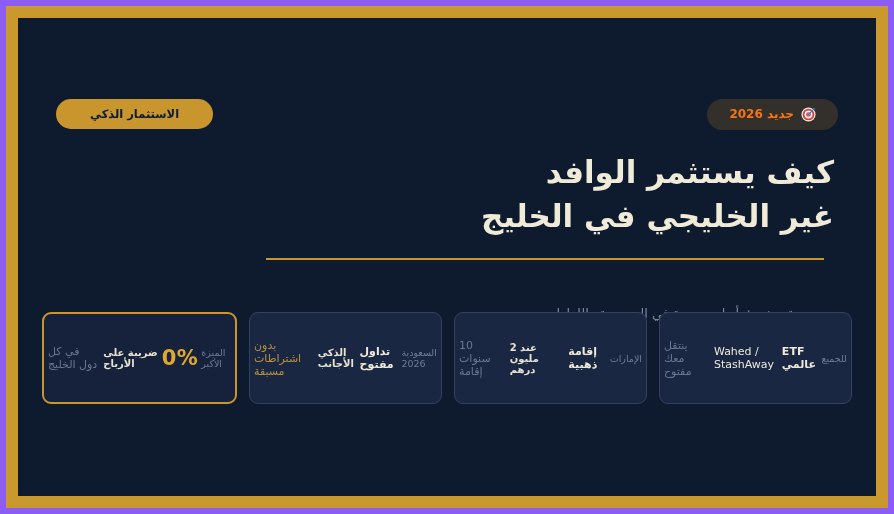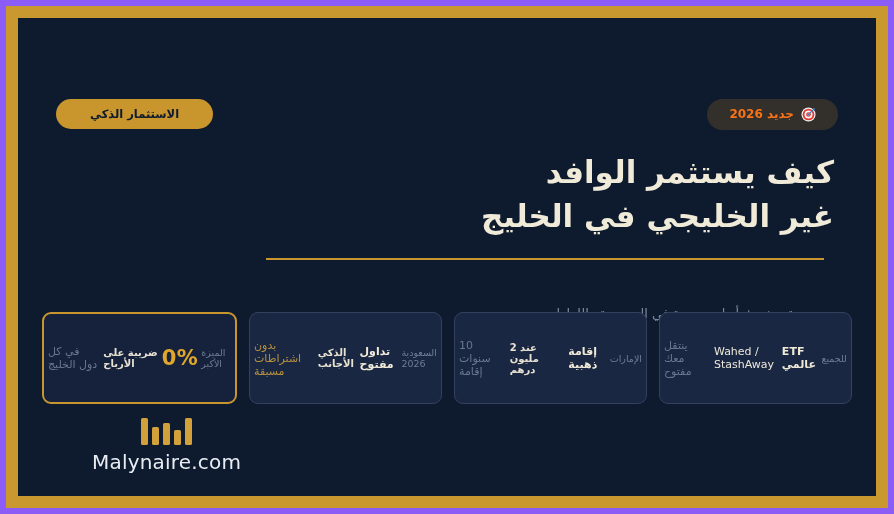--- a/index.html
+++ b/index.html
@@ -200,26 +200,16 @@
 
         <div class="card">
           <div class="c-tag">للجميع</div>
           <div class="c-main">ETF عالمي</div>
           <div class="c-sub ltr">Wahed / StashAway</div>
           <div class="c-note">ينتقل معك مفتوح</div>
         </div>
 
       </div>
 
-      <div class="logo">
-        <div class="bars" id="logo-bars">
-            <i style="height: 27px;"></i>
-            <i style="height: 15px;"></i>
-            <i style="height: 22px;"></i>
-            <i style="height: 18px;"></i>
-            <i style="height: 27px;"></i>
-          </div>
-        <div class="logo-text">Malynaire.com</div>
-      </div>
 
     </div>
   </div>
 </div>
 
 </body></html>

